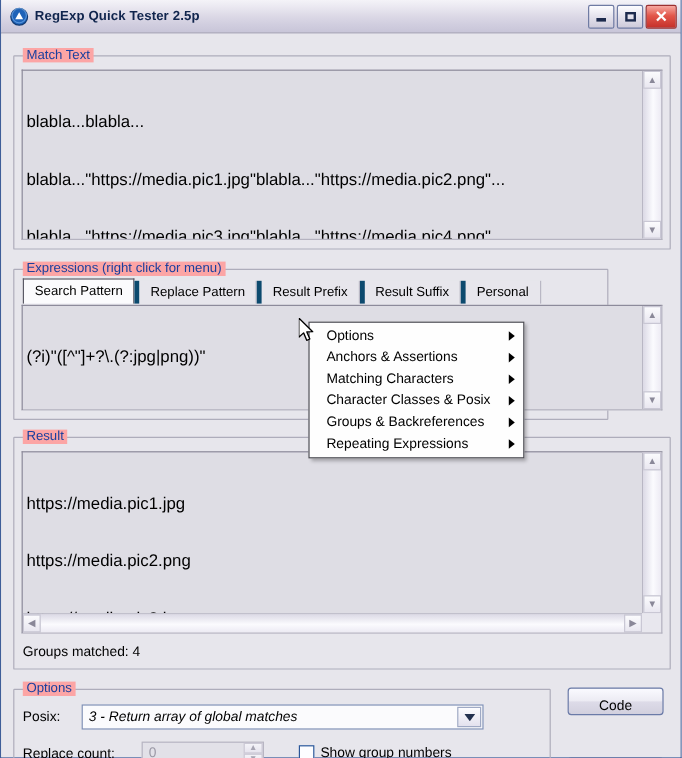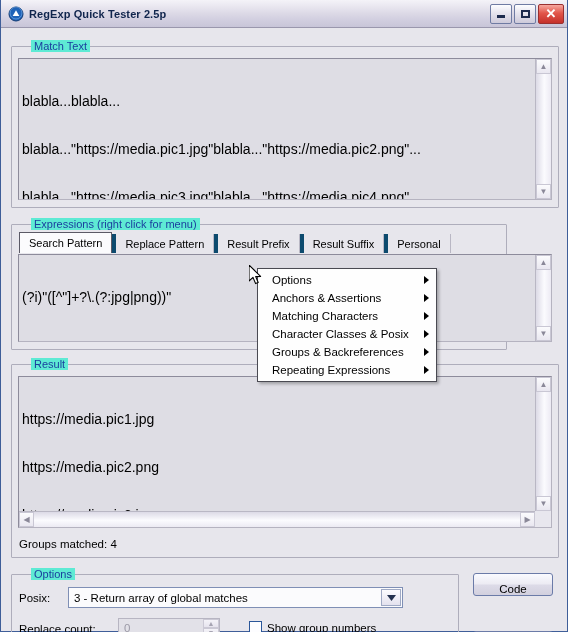--- a/index.html
+++ b/index.html
@@ -92,27 +92,26 @@
   .group > .frame {
     position: absolute;
     left: 0; top: 6px; right: 0; bottom: 0;
     border: 1px solid #aeadbb;
     border-radius: 1px;
     box-sizing: border-box;
   }
   .group > .legend {
     position: absolute;
     left: 8px; top: 0;
-    background: #5eead4;
+    background: #fca5a5;
     padding: 0 3px;
     font-size: 11px;
     color: #1a3f9e;
     white-space: nowrap;
     z-index: 2;
-    margin-left: 12px;
   }
 
   
   .textbox {
     position: absolute;
     box-sizing: border-box;
     background: #dedde4;
     border: 1px solid #8d8b9b;
     border-right-color: #b5b3c0;
     border-bottom-color: #b5b3c0;
@@ -241,20 +240,21 @@
     color: #000;
     white-space: nowrap;
   }
   .combo {
     position: absolute;
     box-sizing: border-box;
     background: #fbfbfd;
     border: 1px solid #7f8fb5;
     display: flex;
     align-items: center;
+    font-style: italic;
   }
   .combo .val {
     flex: 1 1 auto;
     padding-left: 5px;
     font-size: 11.5px;
     white-space: nowrap;
     overflow: hidden;
   }
   .combo .dropbtn {
     flex: none;

